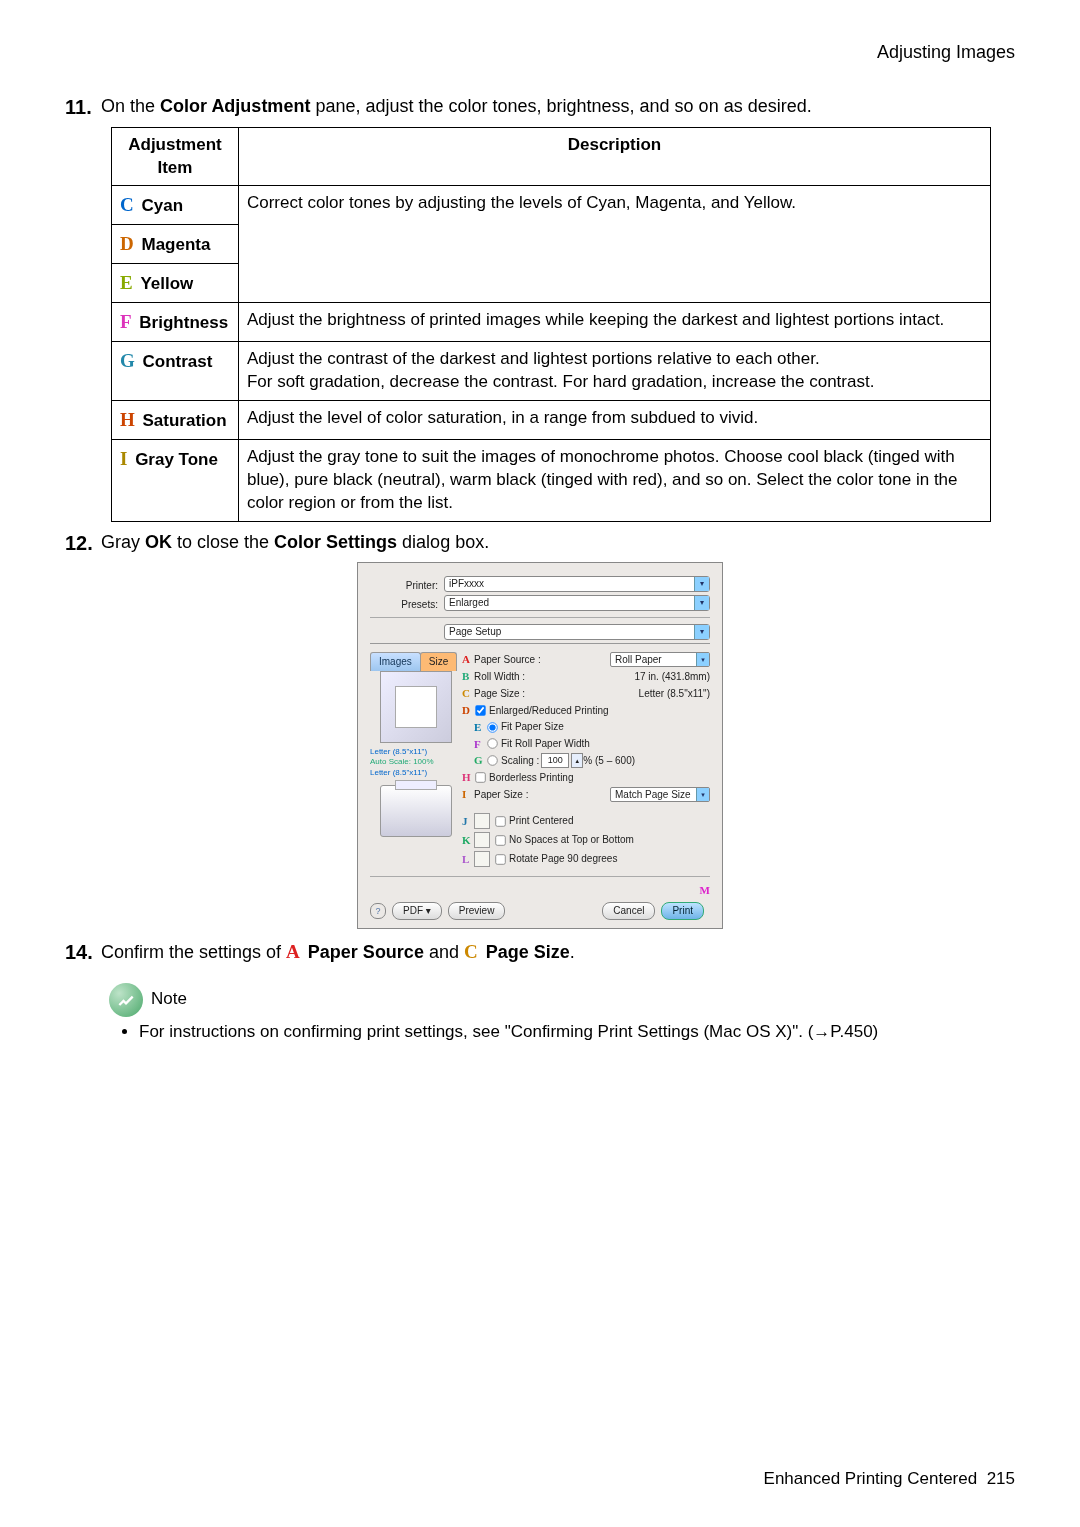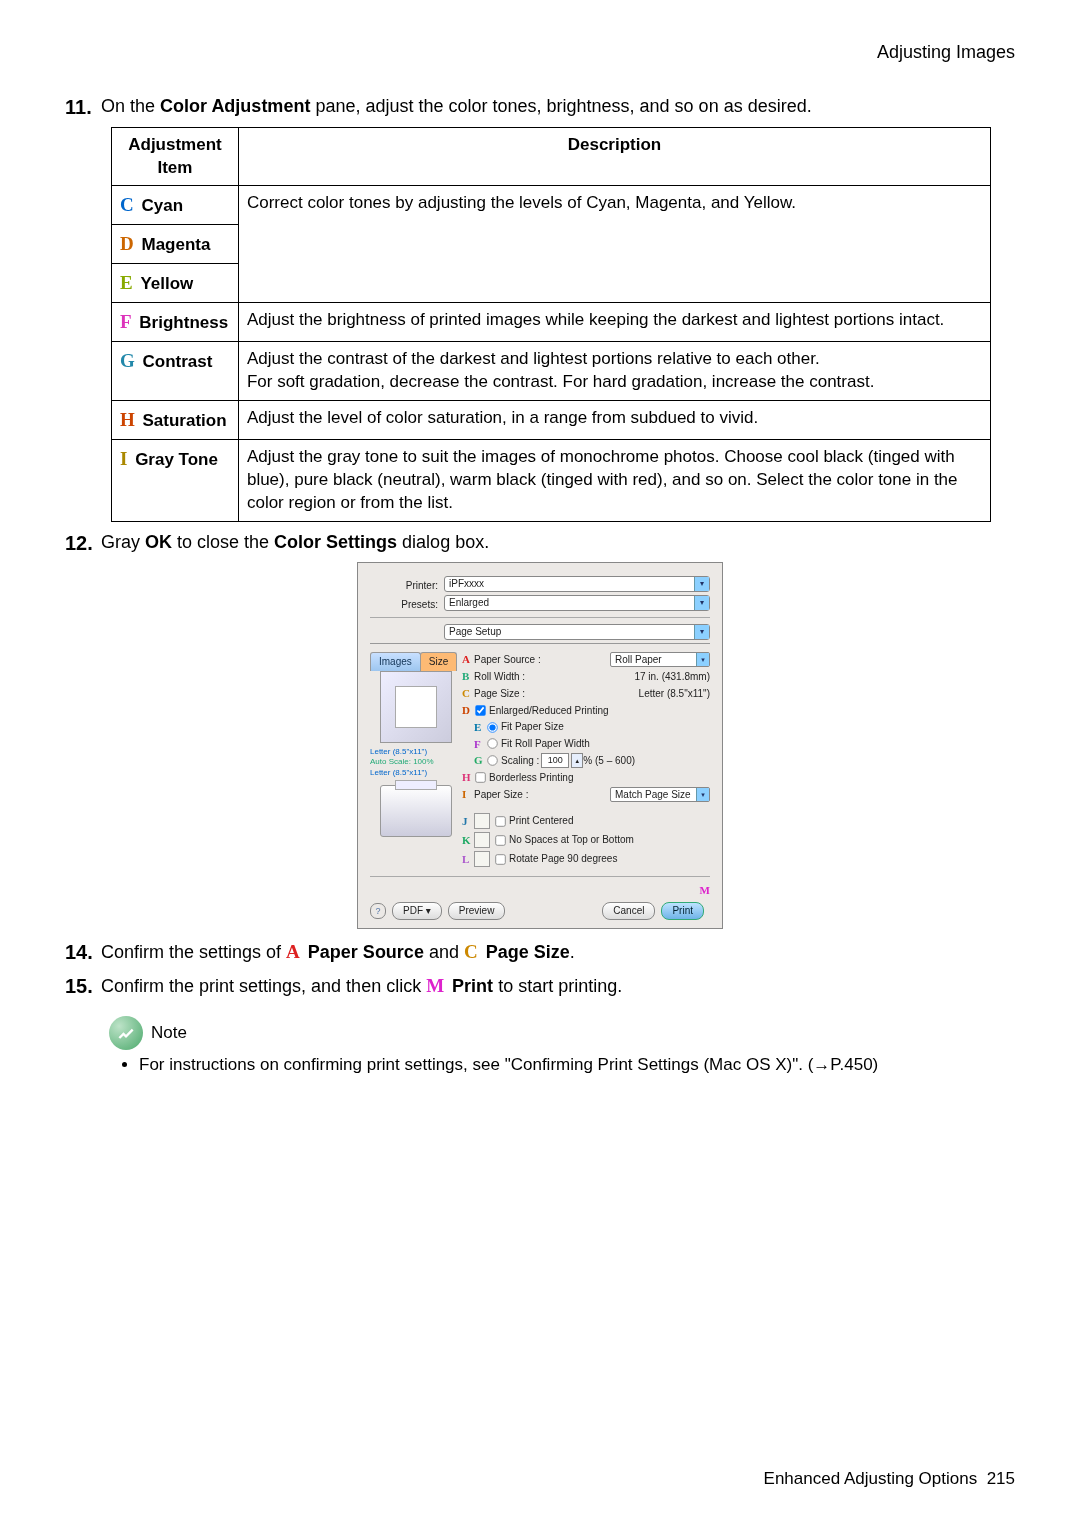--- a/index.html
+++ b/index.html
@@ -231,35 +231,31 @@
         <span class="btn print">Print</span>
       </div>
     </div>
   </div>
 
   <div class="step">
     <span class="num">14.</span>
     <span>Confirm the settings of </span><span class="l lA">A</span> <b>Paper Source</b><span> and </span><span class="l" style="color:#c80">C</span> <b>Page Size</b><span>.</span>
   </div>
 
-  <div class="step">
-    <span class="num">15.</span>
-    <span>Confirm the print settings, and then click </span><span class="l lM">M</span> <b>Print</b><span> to start printing.</span>
-  </div>
 
   <div class="note">
     <div class="nh">
       <span class="ni">
         <svg viewBox="0 0 24 24">
             <path fill="#fff" d="M3 17l6-6 3 3 7-7 2 2-9 9-3-3-4 4z"></path>
           </svg>
       </span>
       <span>Note</span>
     </div>
     <ul>
         <li>For instructions on confirming print settings, see "Confirming Print Settings (Mac OS X)". (→P.450)</li>
       </ul>
   </div>
 
   <div class="ftr-page">
-    <span>Enhanced Adjusting Options</span>&nbsp;&nbsp;<span>215</span>
+    <span>Enhanced Printing Centered</span>&nbsp;&nbsp;<span>215</span>
   </div>
 </div>
 
 </body></html>

